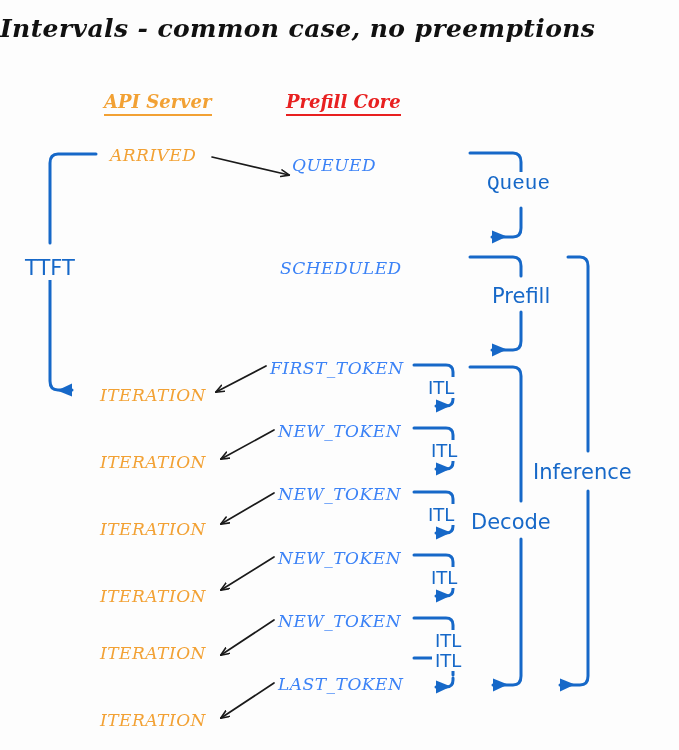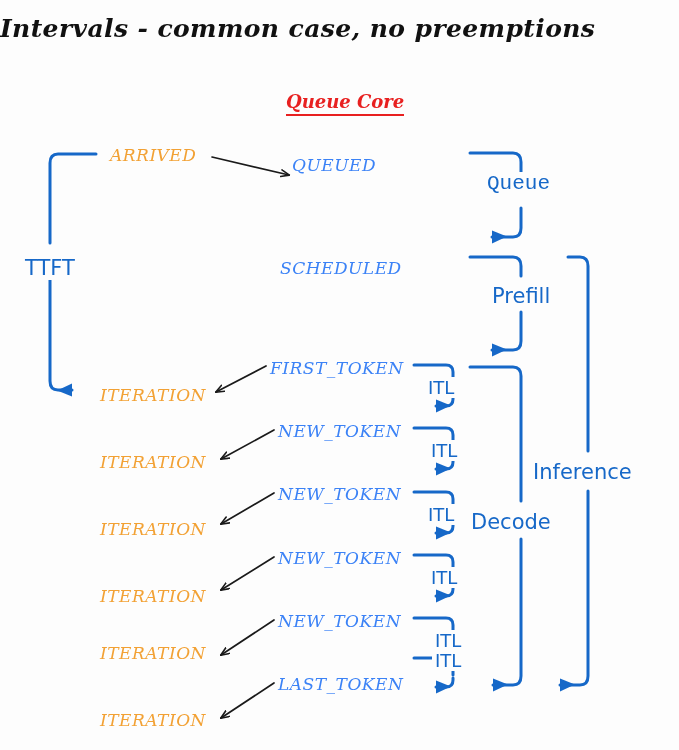--- a/index.html
+++ b/index.html
@@ -143,21 +143,22 @@
       <path d="M414,618 L446,618 Q453,618 453,625 L453,635"></path>
       <path d="M453,643 L453,652 Q453,659 446,659 L436,659" marker-end="url(#bluL)"></path>
 
       <path d="M414,658 L446,658 Q453,658 453,665 L453,675"></path>
       <path d="M453,678 L453,680 Q453,687 446,687 L436,687" marker-end="url(#bluL)"></path>
     </g>
   </svg>
 
   <div class="abs" id="title">Intervals - common case, no preemptions</div>
 
-  <div class="abs col-head" id="head-eng">Queue Core</div>
+  <div class="abs col-head" id="head-api">API Server</div>
+  <div class="abs col-head" id="head-eng">Prefill Core</div>
 
   <div class="abs state api" style="left:110px; top:145px;">ARRIVED</div>
   <div class="abs state api" style="left:100px; top:385px;">ITERATION</div>
   <div class="abs state api" style="left:100px; top:452px;">ITERATION</div>
   <div class="abs state api" style="left:100px; top:519px;">ITERATION</div>
   <div class="abs state api" style="left:100px; top:586px;">ITERATION</div>
   <div class="abs state api" style="left:100px; top:643px;">ITERATION</div>
   <div class="abs state api" style="left:100px; top:710px;">ITERATION</div>
 
   <div class="abs state eng" style="left:292px; top:155px;">QUEUED</div>

